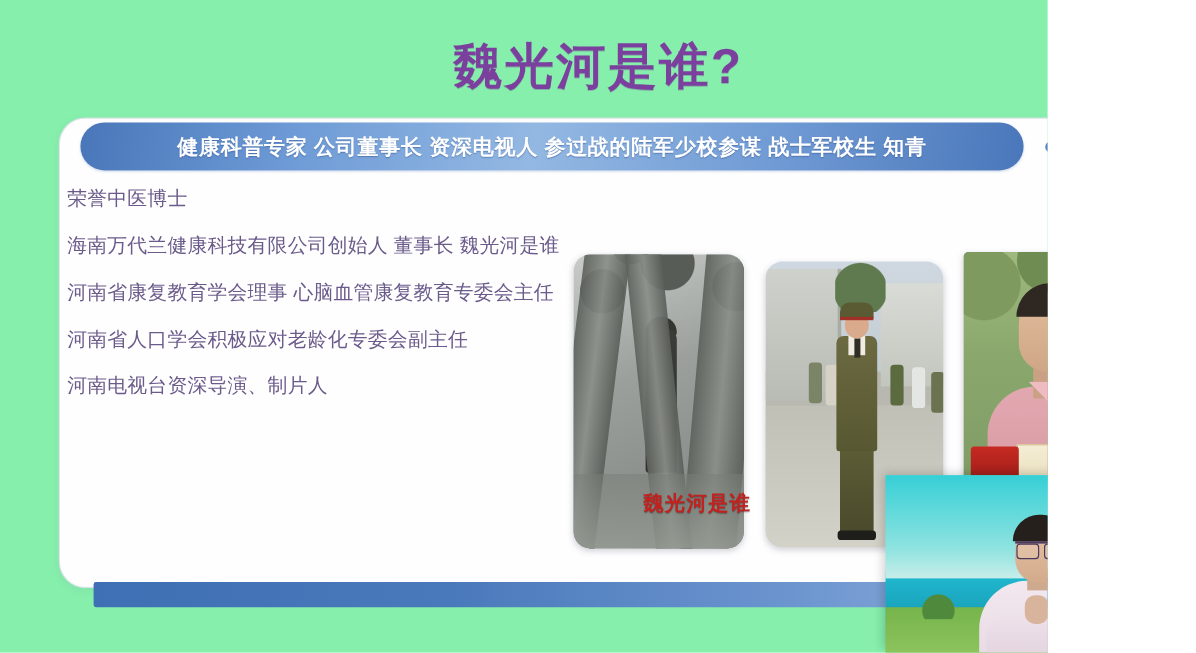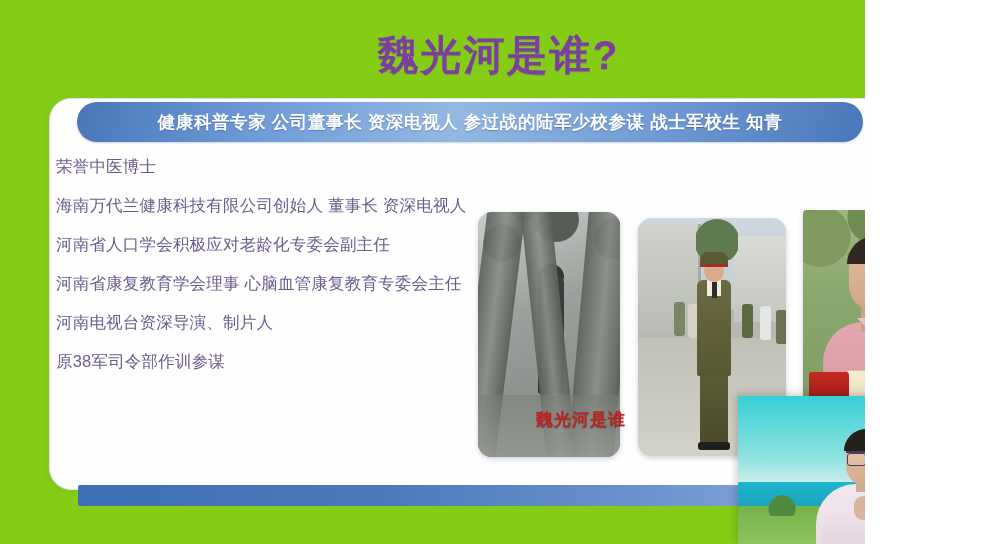--- a/index.html
+++ b/index.html
@@ -8,21 +8,22 @@
     background: #ffffff;
   }
   body {
     font-family: "Liberation Sans", "DejaVu Sans", sans-serif;
   }
   #stage {
     position: relative;
     width: 865px;
     height: 544px;
     overflow: hidden;
-    background: #84cc16;
+    background: #86efac;
+    padding-left: 8px;
   }
 
   
   #slide-title {
     position: absolute;
     left: 0;
     top: 28px;
     width: 997px;
     text-align: center;
     font-size: 41px;
@@ -43,21 +44,21 @@
     background: #fefeff;
     border: 1px solid #dfe3ea;
     border-radius: 22px;
     box-shadow: 0 2px 6px rgba(120,130,160,0.10);
     overflow: visible;
   }
 
   
   #roles-banner {
     position: absolute;
-    left: 77px;
+    left: 67px;
     top: 102px;
     width: 786px;
     height: 40px;
     border-radius: 20px;
     background: linear-gradient(100deg,
         #4876b8 0%,
         #6d9ad6 22%,
         #93b8e2 48%,
         #6f9ad4 74%,
         #4a77ba 100%);
@@ -387,25 +388,24 @@
   <div id="content-card"></div>
 
   <div id="roles-banner">
     <span id="roles-banner-text">健康科普专家  公司董事长  资深电视人  参过战的陆军少校参谋  战士军校生  知青</span>
   </div>
   <div id="banner-dot"></div>
   <div id="banner-dash"></div>
 
   <div id="credential-list">
     <div class="credential-item">荣誉中医博士</div>
-    <div class="credential-item">海南万代兰健康科技有限公司创始人 董事长  资深电视人</div>
+    <div class="credential-item">海南万代兰健康科技有限公司创始人 董事长  魏光河是谁</div>
+    <div class="credential-item">河南省康复教育学会理事 心脑血管康复教育专委会主任</div>
     <div class="credential-item">河南省人口学会积极应对老龄化专委会副主任</div>
-    <div class="credential-item">河南省康复教育学会理事 心脑血管康复教育专委会主任</div>
     <div class="credential-item">河南电视台资深导演、制片人</div>
-    <div class="credential-item">原38军司令部作训参谋</div>
   </div>
 
   <div class="photo" id="photo-battlefield">
     <div class="canopy"></div>
     <div class="trunk t1"></div>
     <div class="trunk t3"></div>
     <div class="helmet"></div>
     <div class="soldier"></div>
     <div class="trunk t2"></div>
     <div class="ground"></div>

